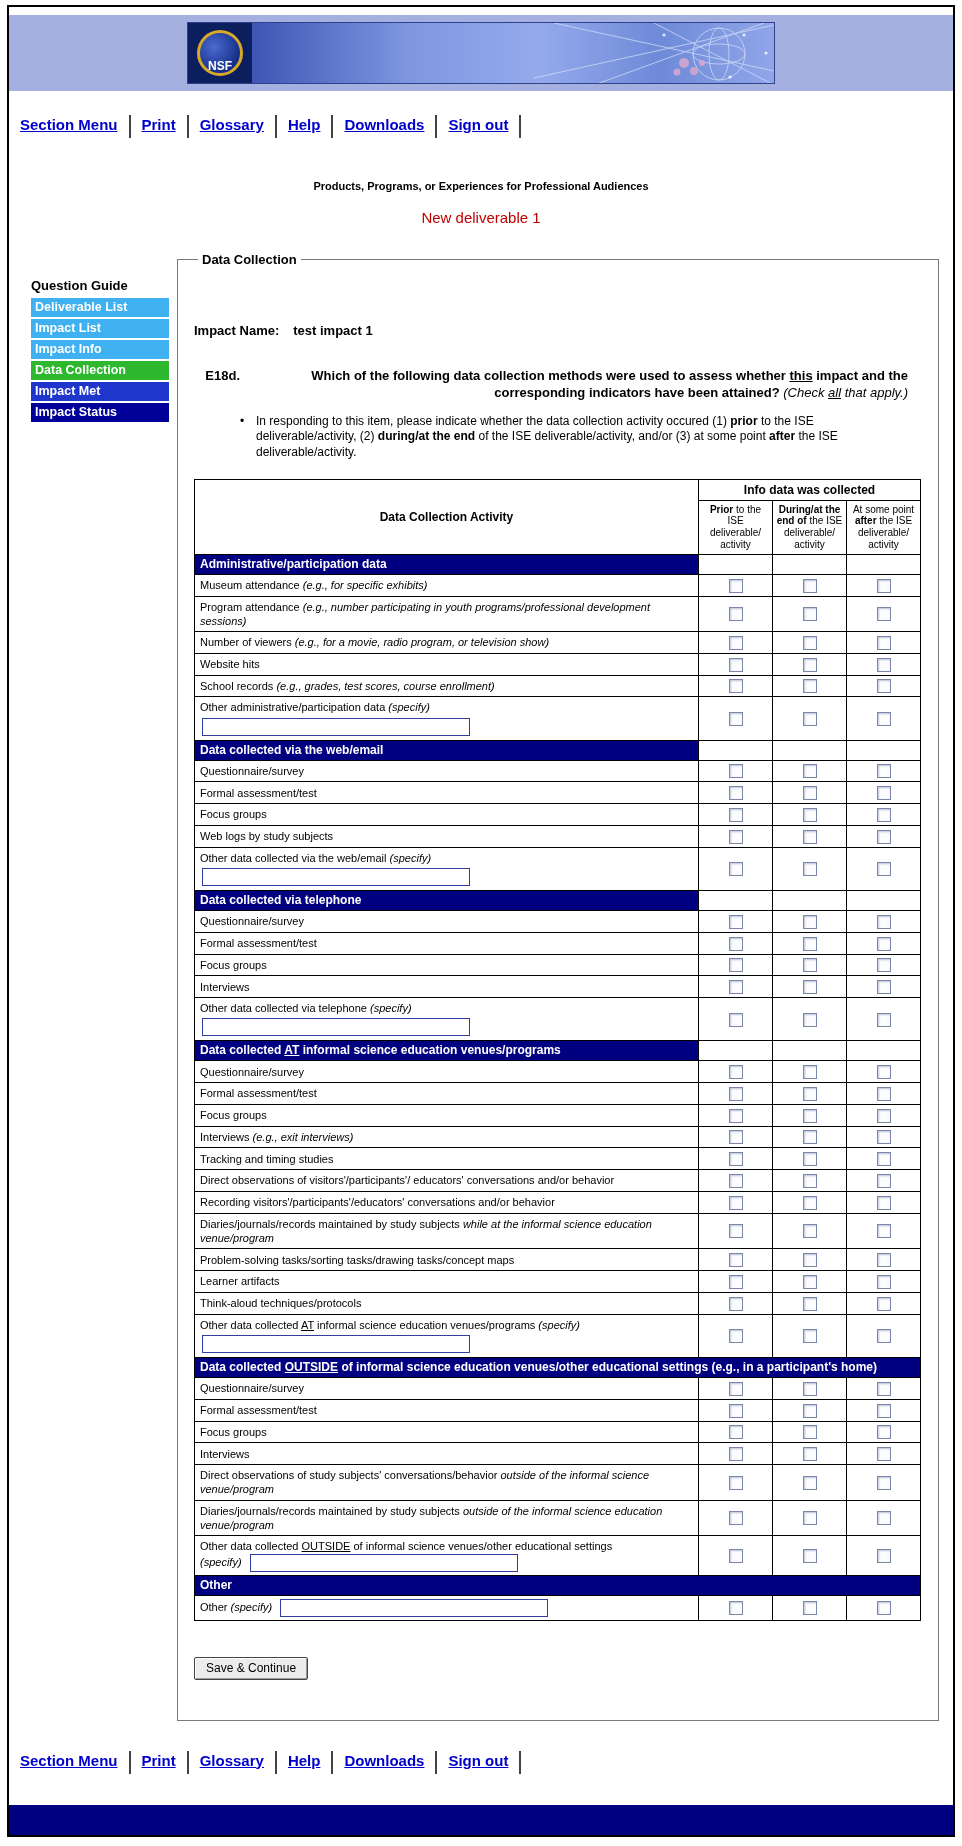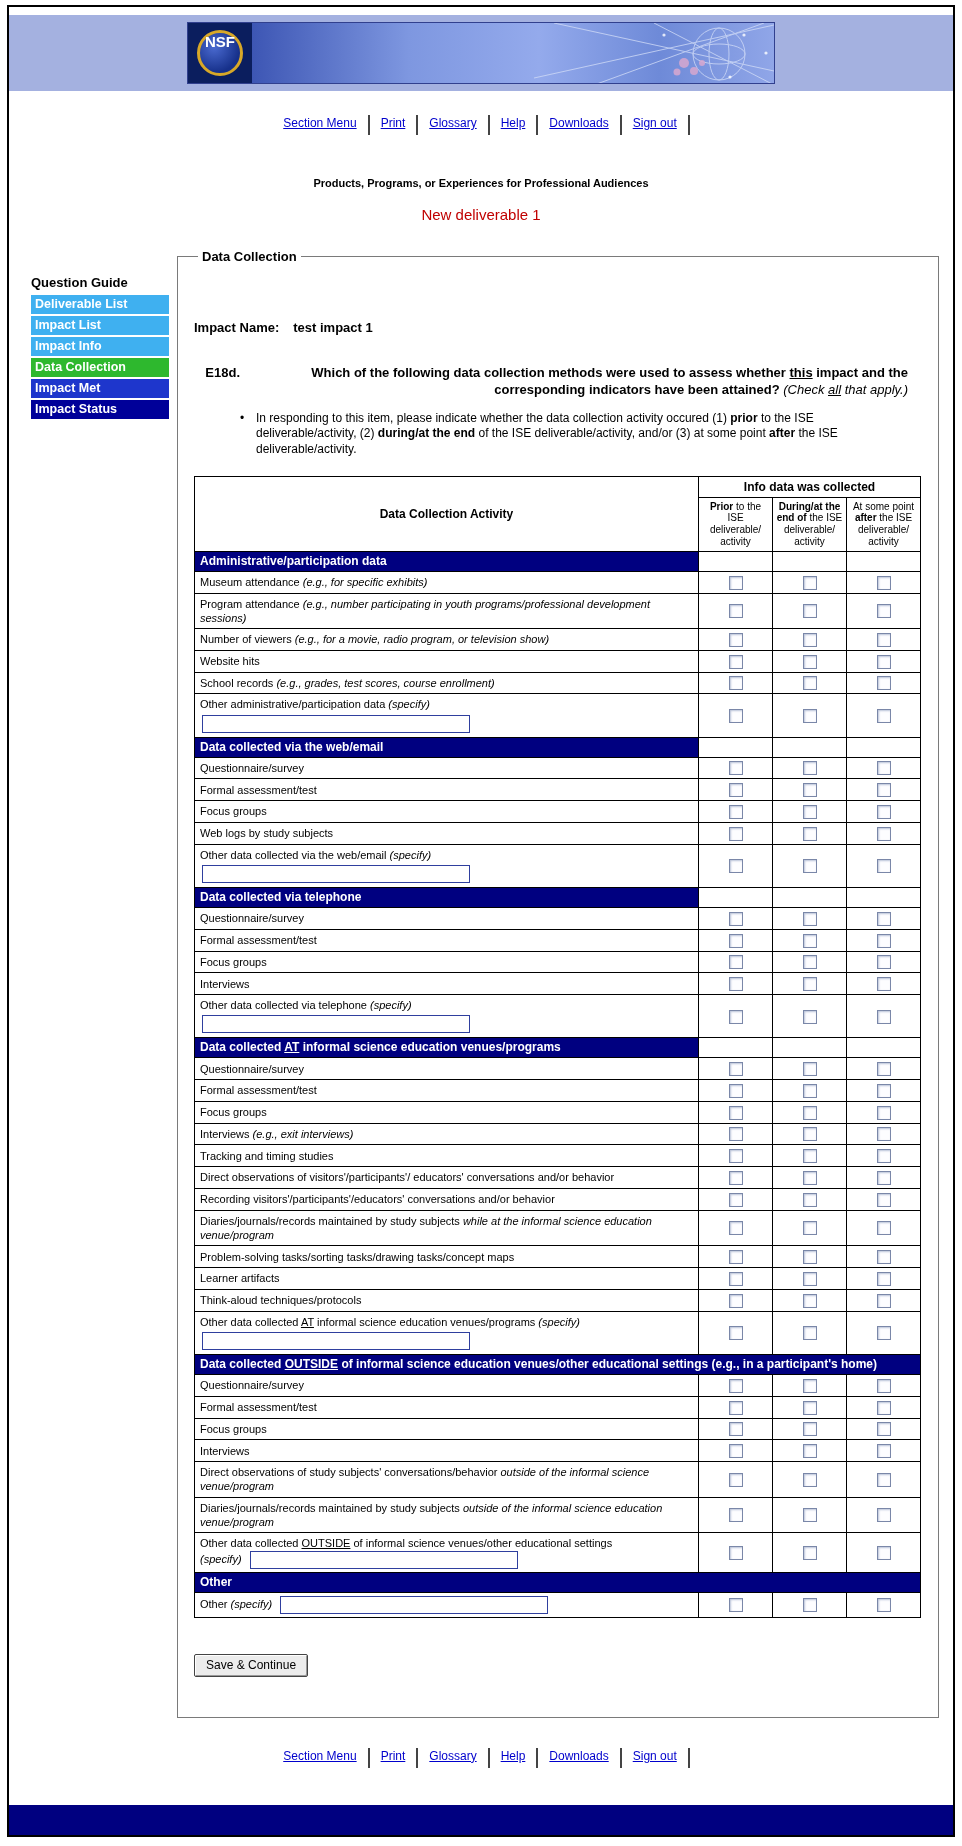--- a/index.html
+++ b/index.html
@@ -8,30 +8,30 @@
           display:flex; flex-direction:column; background:#fff; }
 
   
   .header-band { margin-top:8px; height:76px; background:var(--header-band,#a4b1e0);
                  display:flex; align-items:center; justify-content:center; }
   .banner { width:588px; height:62px; display:flex; position:relative; overflow:hidden;
             border:1px solid #31408e; }
   .logo-block { width:64px; background:#0b1e5e; display:flex; align-items:center; justify-content:center; flex:0 0 auto; }
   .logo-circle { width:46px; height:46px; border-radius:50%;
                  background:radial-gradient(circle at 35% 35%, #4a6ad0, #16308a 70%);
-                 border:3px solid #d8a828; color:#fff; font-size:15px; font-weight:bold;
-                 display:flex; align-items:flex-start; justify-content:center; }
+                 border:3px solid #d8a828; color:#fff; font-size:12px; font-weight:bold;
+                 display:flex; align-items:flex-end; justify-content:center; }
   .banner-main { flex:1; position:relative; display:flex; align-items:center; padding-left:16px;
                  background:linear-gradient(90deg,#3d56b4 0%,#7e97e0 30%,#94aaec 55%,#6e8ad8 78%,#90a6e8 100%); }
   .banner-title { font-family:"Liberation Serif", serif; font-weight:bold; font-size:30px;
                   color:#14146a; letter-spacing:1px; white-space:nowrap; position:relative; z-index:2; }
   .banner-deco { position:absolute; right:0; top:0; height:62px; width:240px; z-index:1; pointer-events:none; }
 
   
-  .nav { text-align:center; font-size:12px; font-weight:normal; }
+  .nav { text-align:left; font-size:15px; font-weight:bold; }
   .nav-top { margin-top:24px; }
   .nav-bottom { margin-top:30px; }
   .navitem { display:inline-block; border-right:2px solid #444; padding:1px 11px 5px 11px; }
   .nav a { color:var(--link-color,#0000cc); text-decoration:underline; cursor:pointer; }
 
   .page-title { text-align:center; font-size:11px; font-weight:bold; margin-top:42px; color:#000; }
   .page-subtitle { text-align:center; font-size:15px; margin-top:17px; color:var(--subtitle-color,#c00000); }
 
   
   .content-row { display:flex; margin-top:26px; padding:0 12px 0 22px; }

